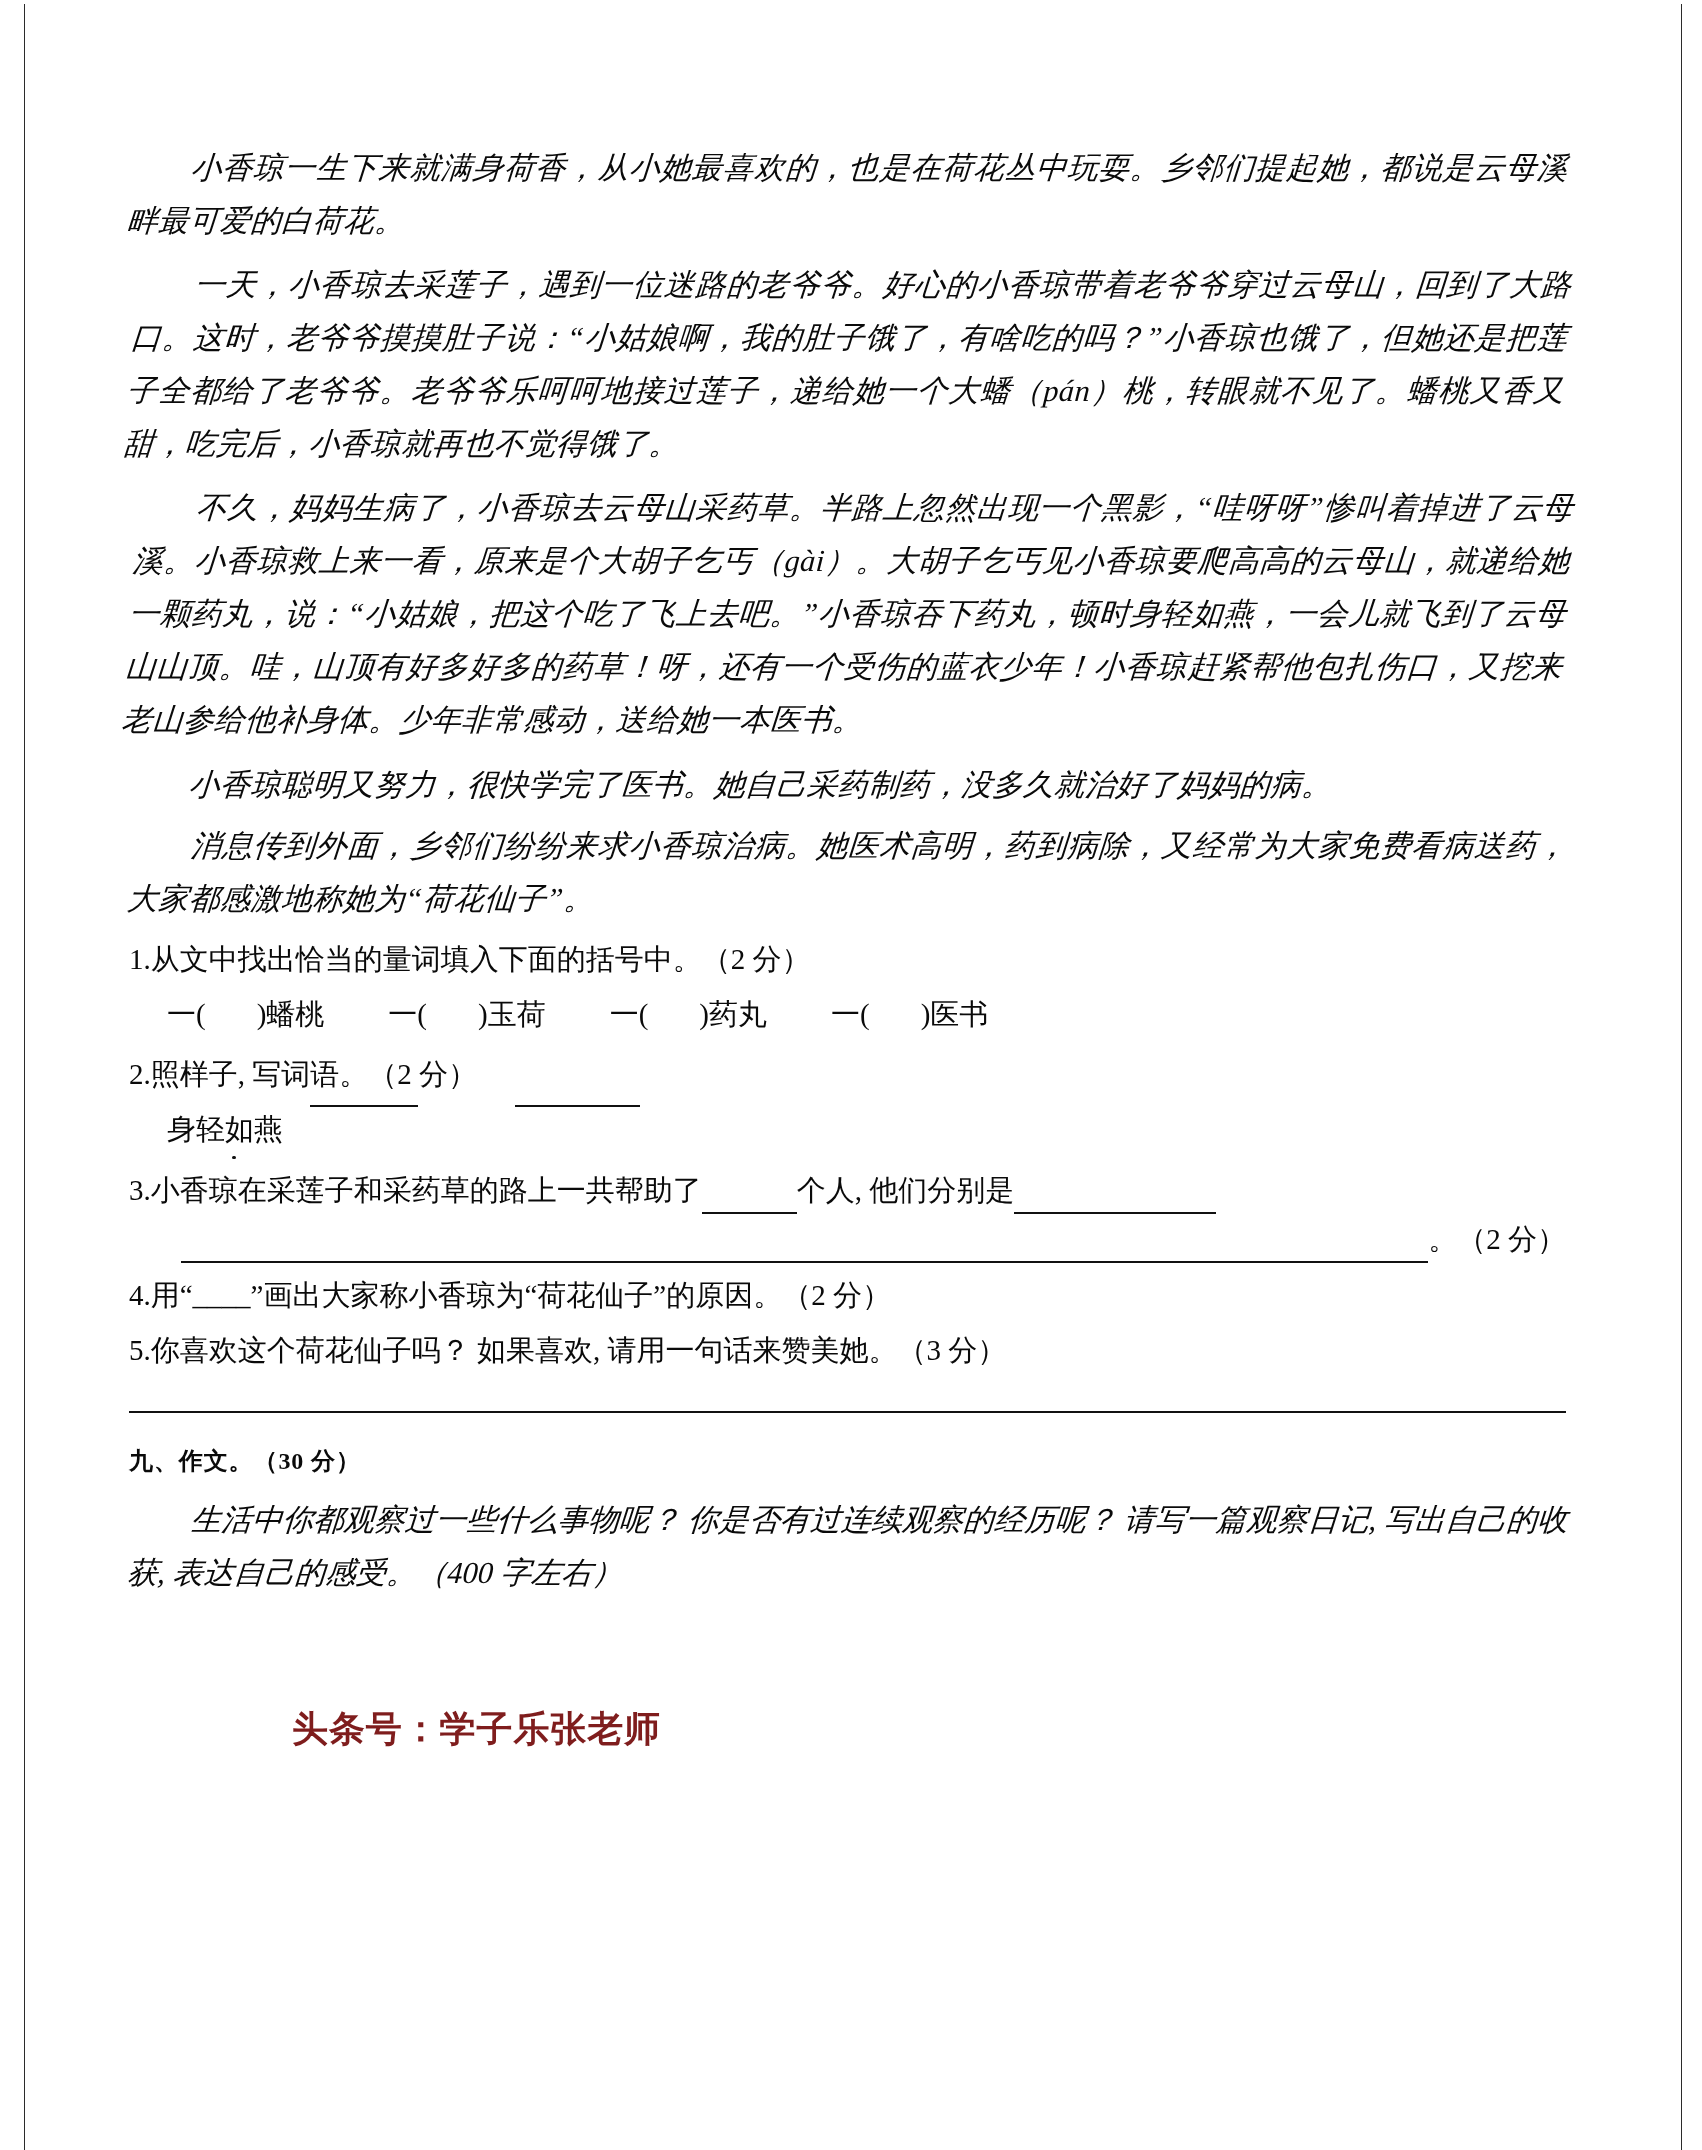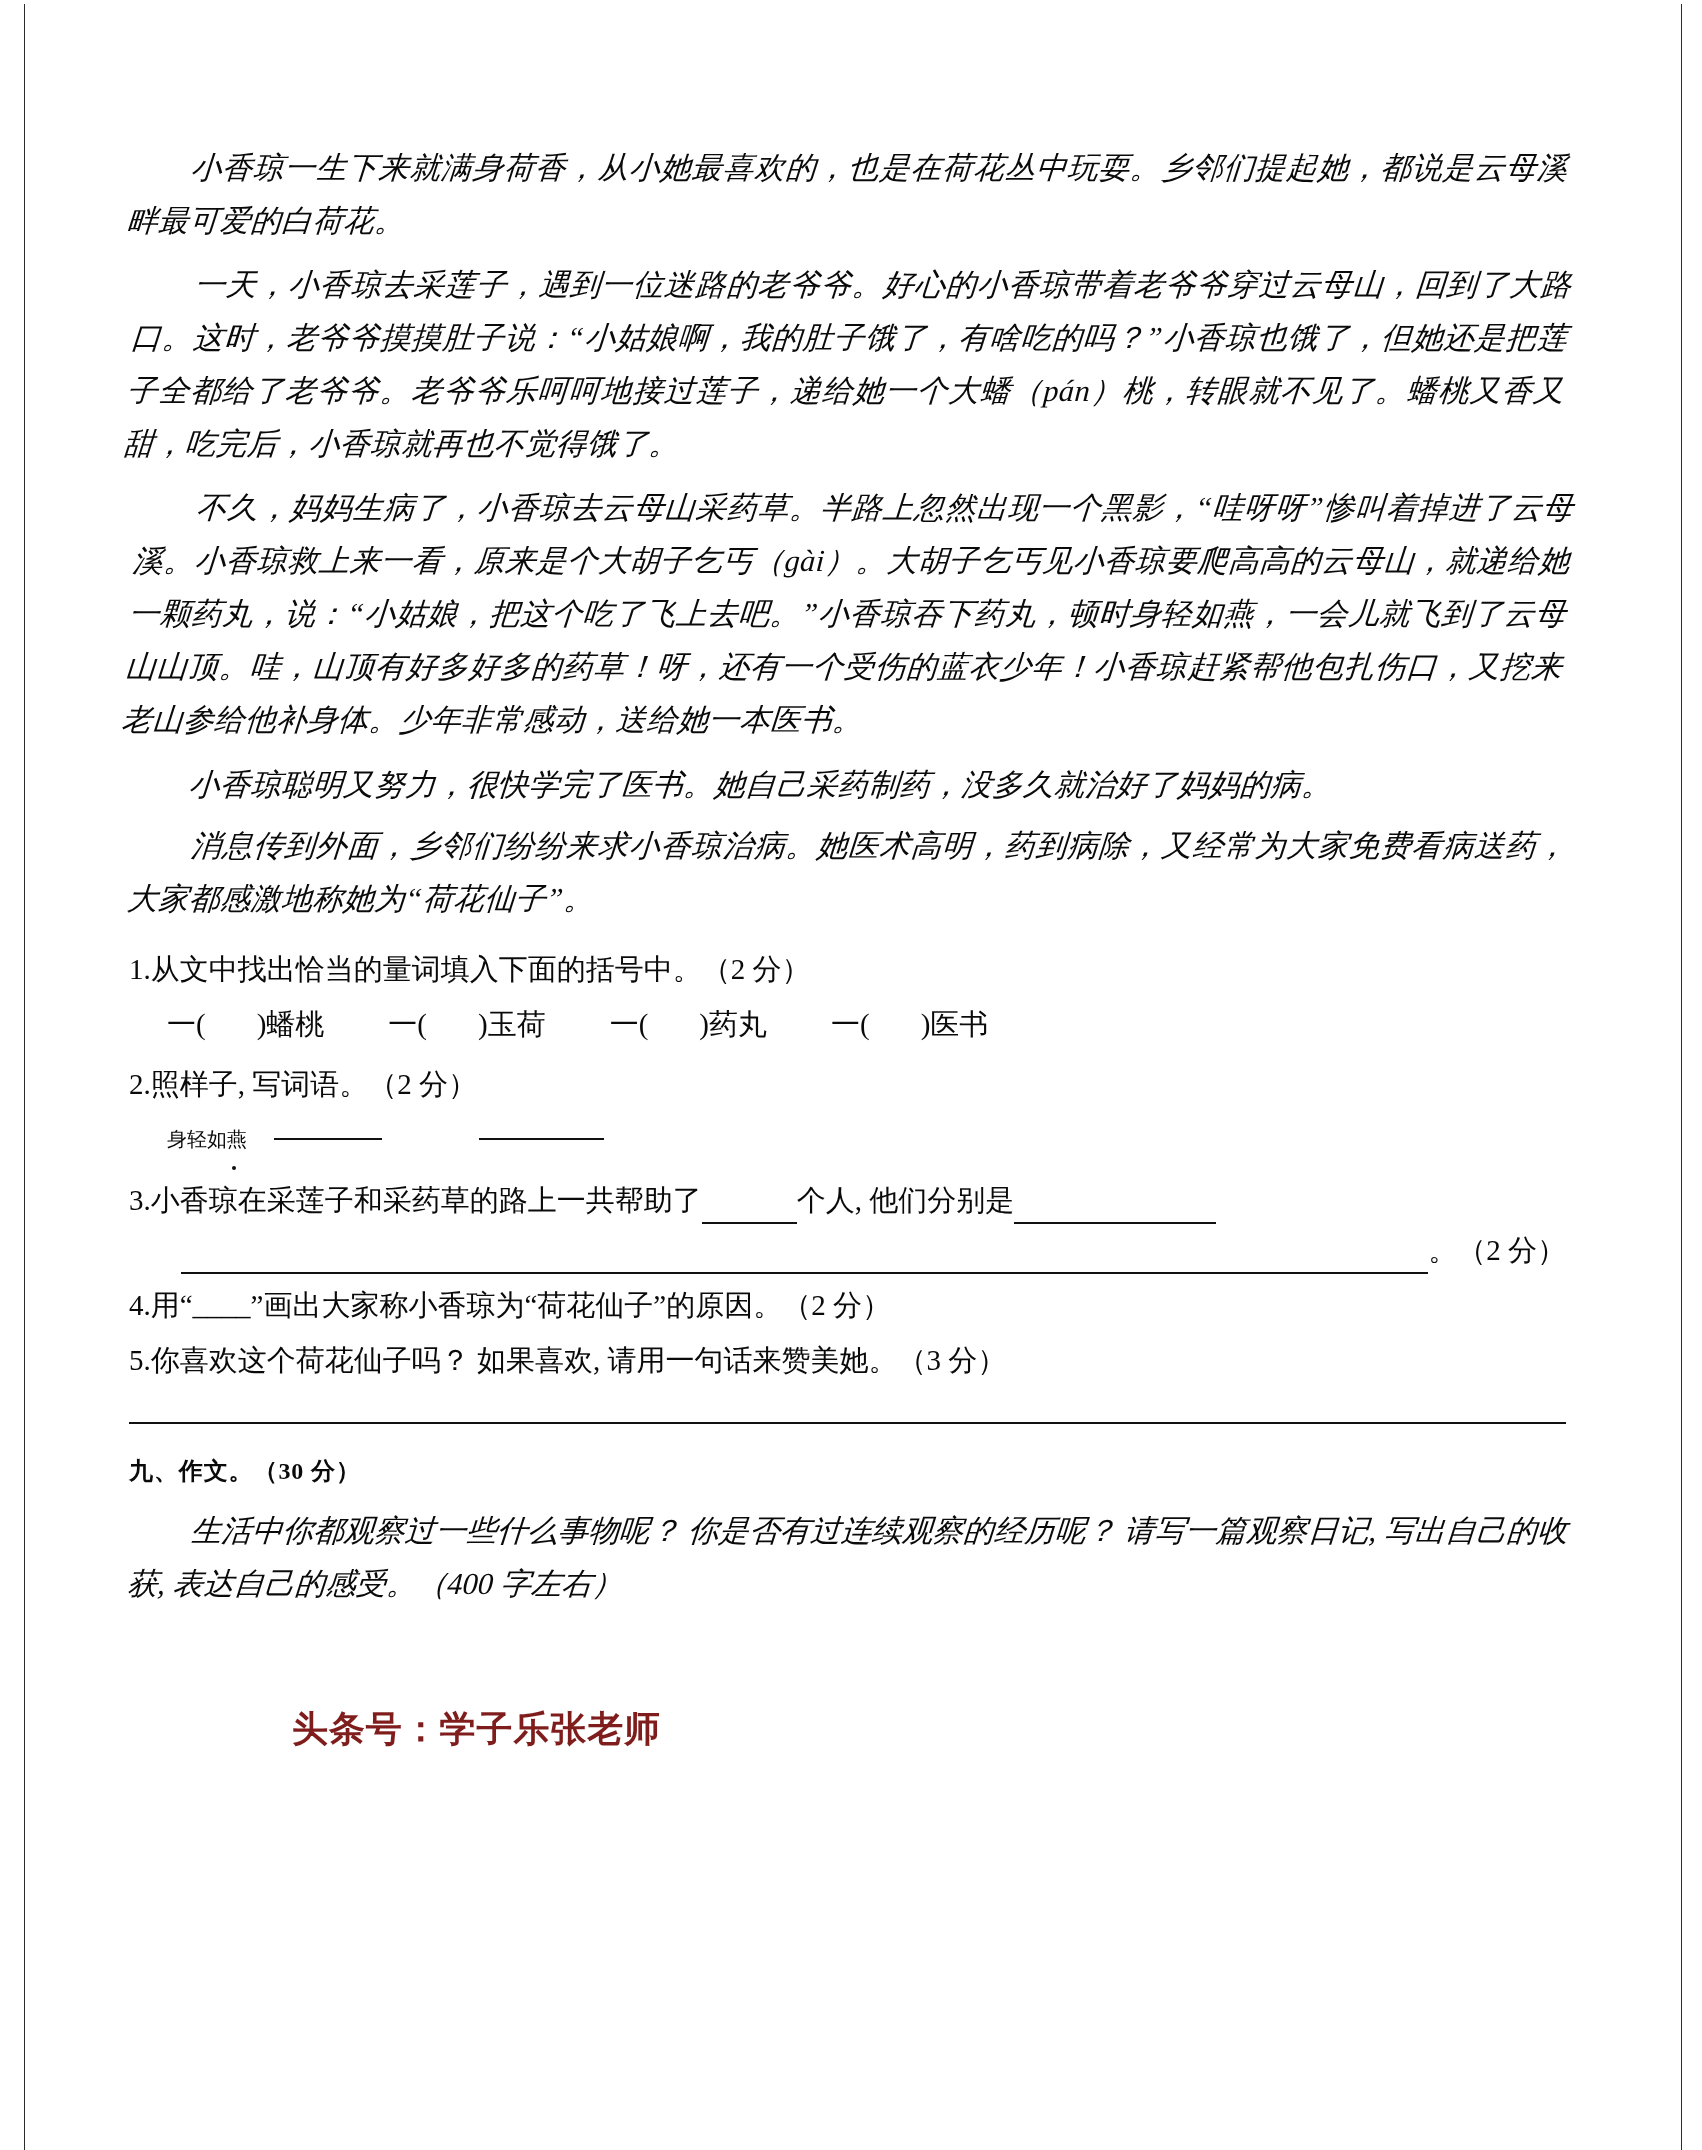--- a/index.html
+++ b/index.html
@@ -55,21 +55,21 @@
     font-style: italic;
     text-align: justify;
     text-justify: inter-ideograph;
     transform: skewX(-4deg);
     transform-origin: left center;
   }
   .passage p.tight { margin-bottom: 8.6px; }
 
   
   .questions {
-    margin-top: 19px;
+    margin-top: 8px;
   }
   .q {
     font-size: 29px;
     line-height: 48px;
     margin: 0 0 6.9px 0;
     position: relative;
   }
   .q-row-indent {
     padding-left: 38px;
   }
@@ -80,25 +80,25 @@
     font-size: 29px;
     line-height: 48px;
     padding-left: 38px;
     margin-bottom: 12px;
   }
   .measure-item { margin-right: 64px; white-space: nowrap; }
   .paren-gap { display: inline-block; width: 51px; }
 
   .q2-sample {
     padding-left: 38px;
-    font-size: 20px;
+    font-size: 29px;
     line-height: 48px;
     margin-bottom: 13px;
     display: flex;
-    align-items: center;
+    align-items: flex-start;
     gap: 24px;
   }
   .dotted-word {
     position: relative;
     display: inline-block;
   }
   .dotted-word .dot {
     position: absolute;
     left: 65px;
     bottom: -6.9px;

